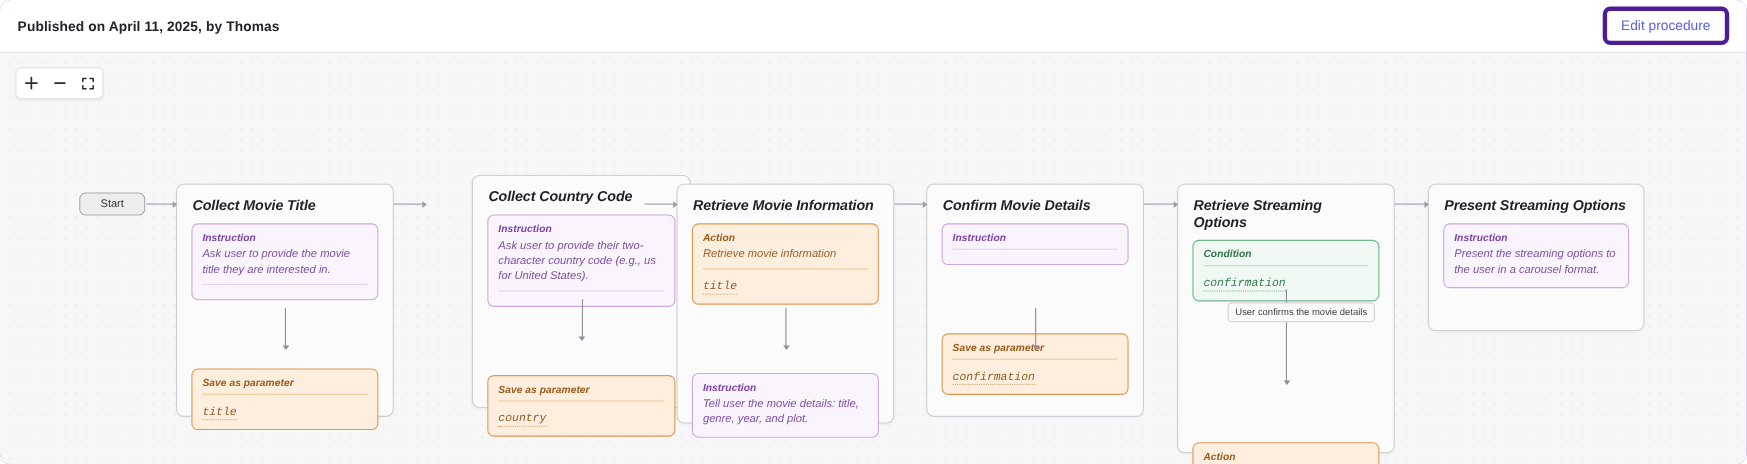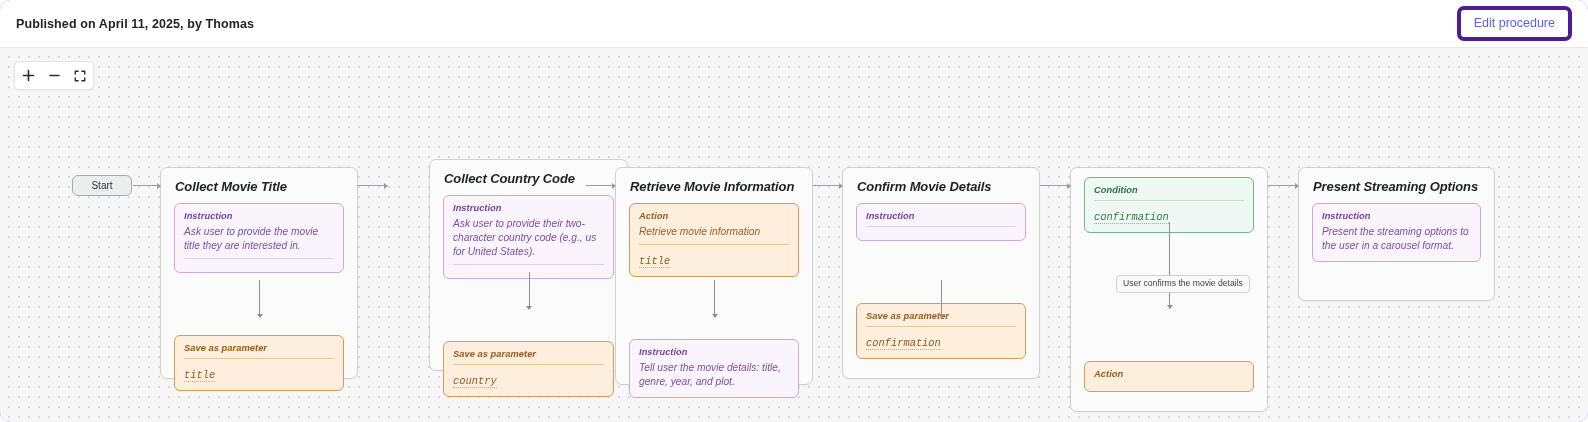--- a/index.html
+++ b/index.html
@@ -301,20 +301,21 @@
         <div class="vconn" style="top:86px; height:37px;"></div>
         <div class="block param" style="margin-top:62px;">
           <div class="block-label">Save as parameter</div>
           <div class="block-divider"></div>
           <span class="block-code">confirmation</span>
         </div>
       </div>
     </div>
 
     <div class="node" style="left:1070px; top:119px; width:198px; height:245px;">
+      <div class="node-title">Retrieve Streaming Options</div>
       <div class="node-body">
         <div class="block condition">
           <div class="block-label">Condition</div>
           <div class="block-divider"></div>
           <span class="block-code">confirmation</span>
         </div>
         <div class="vconn" style="top:54px; height:86px;"></div>
         <div class="block action" style="margin-top:128px;">
           <div class="block-label">Action</div>
 

